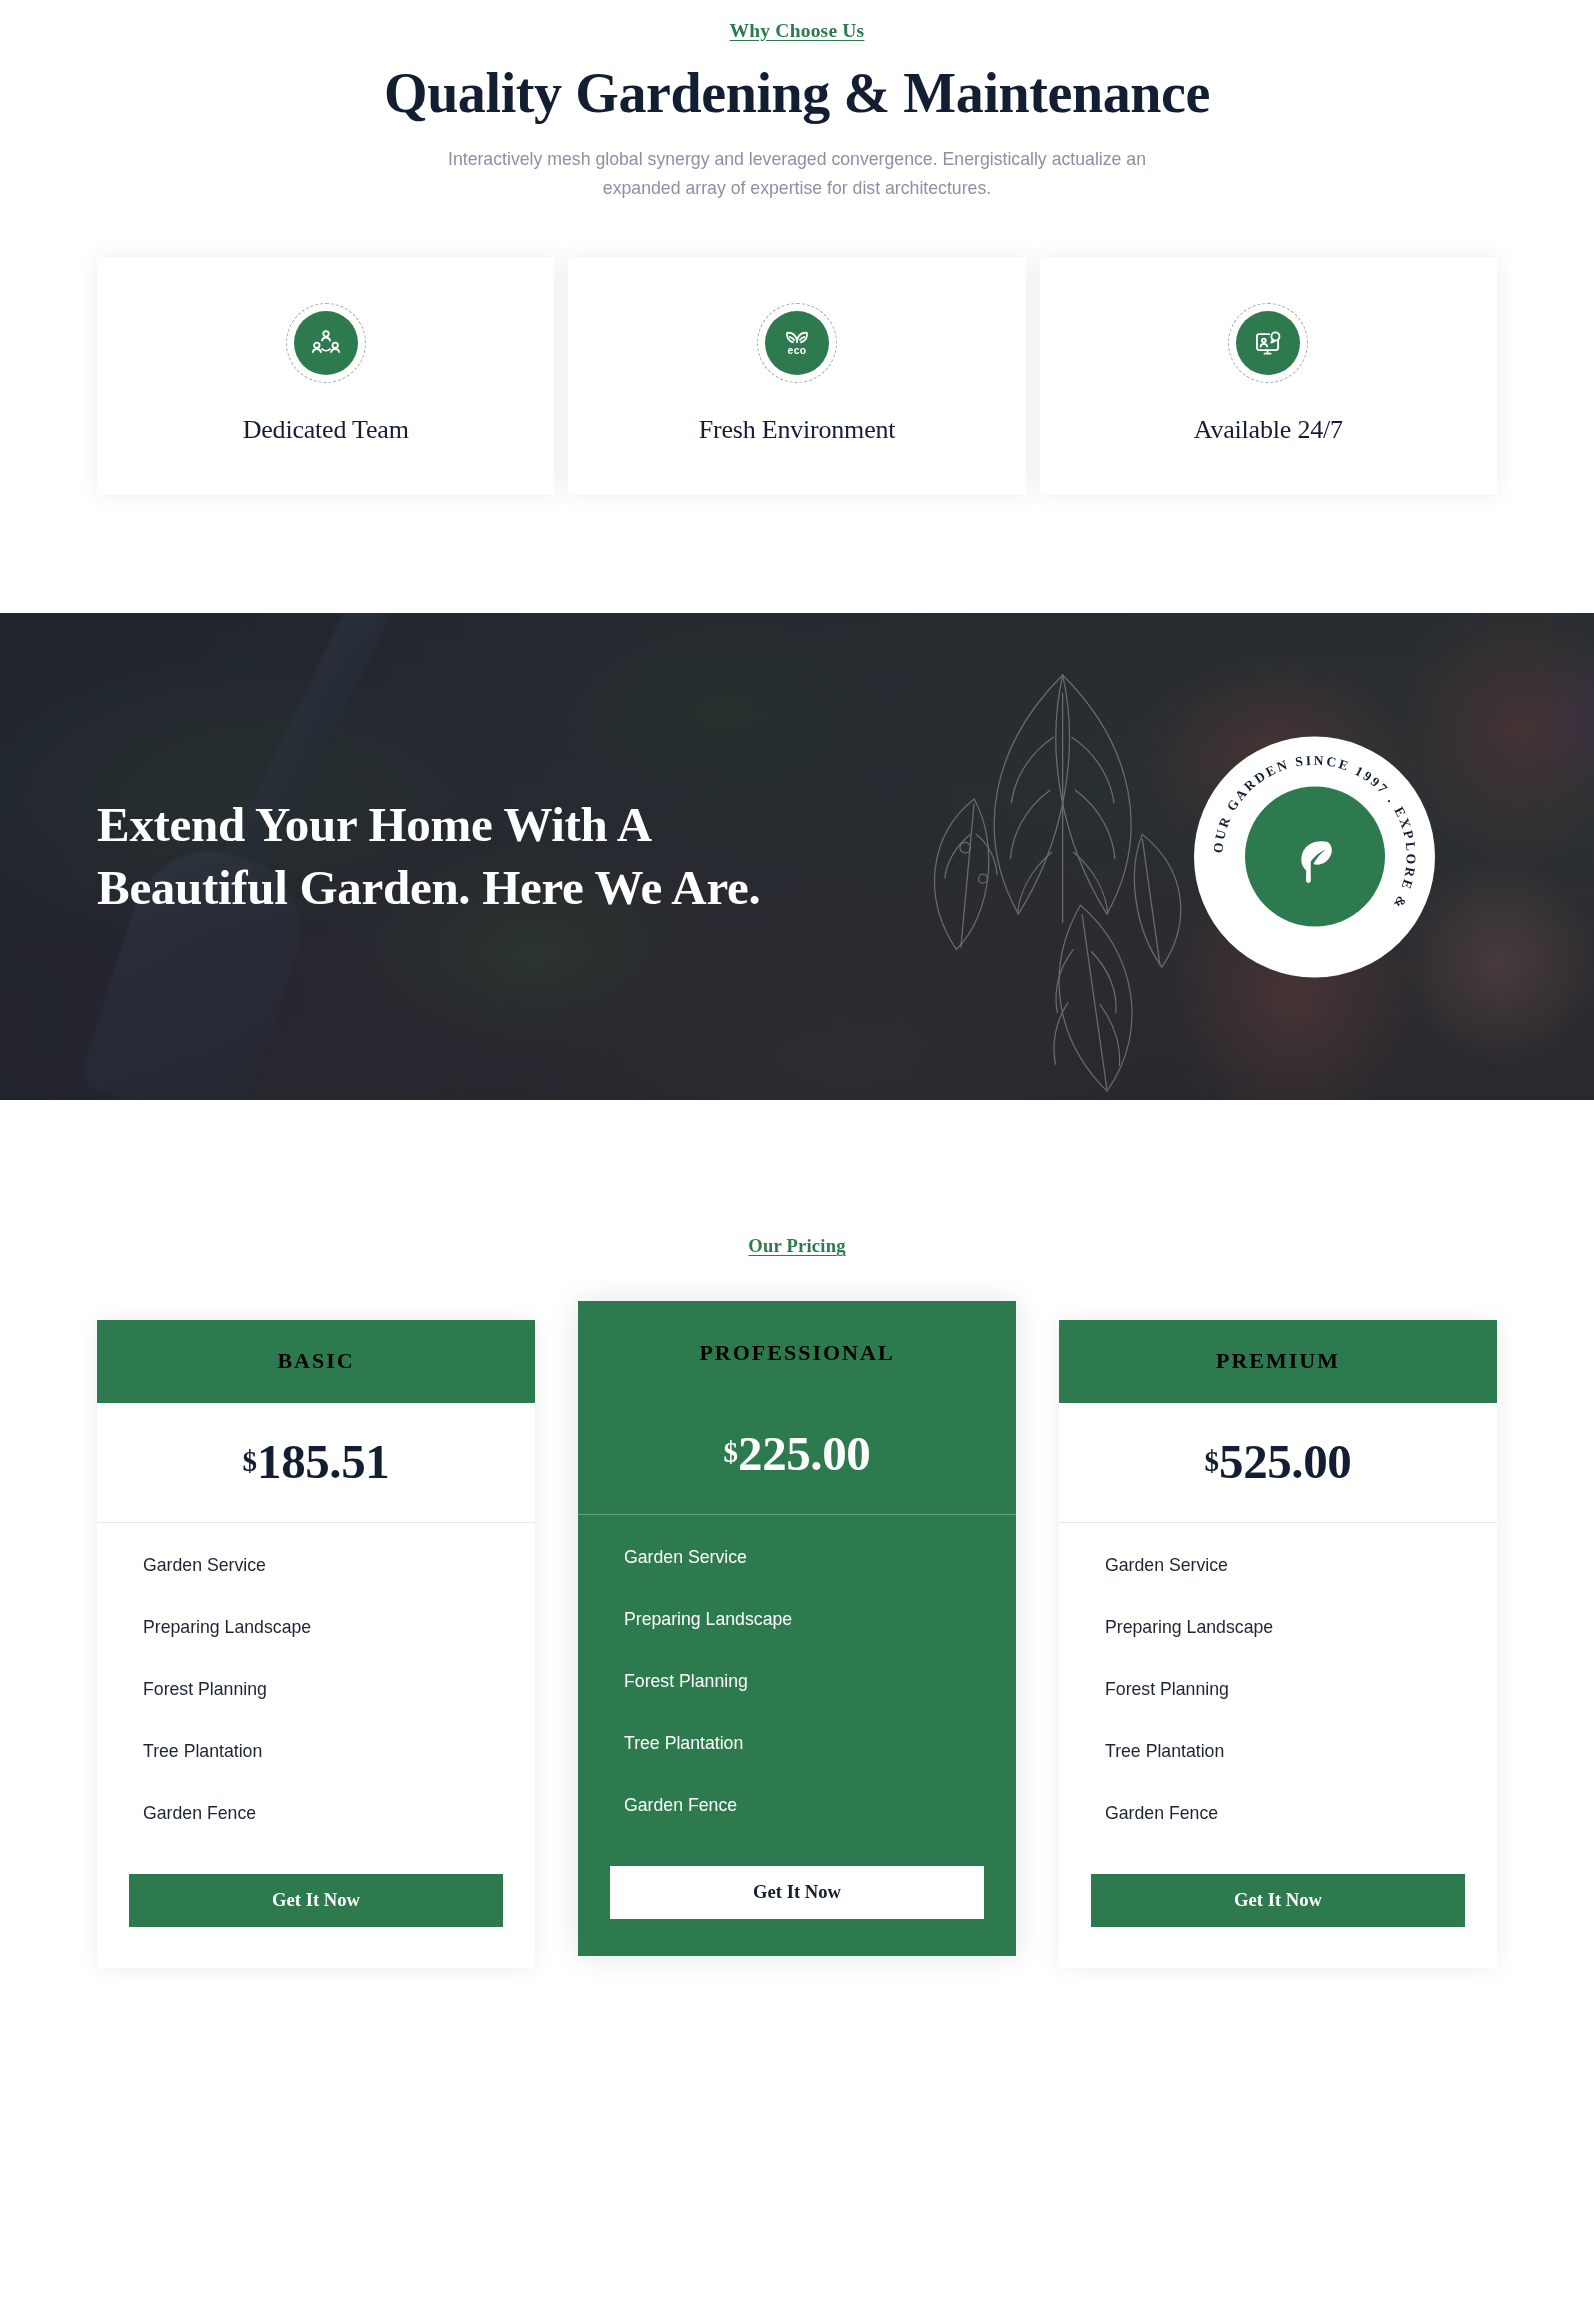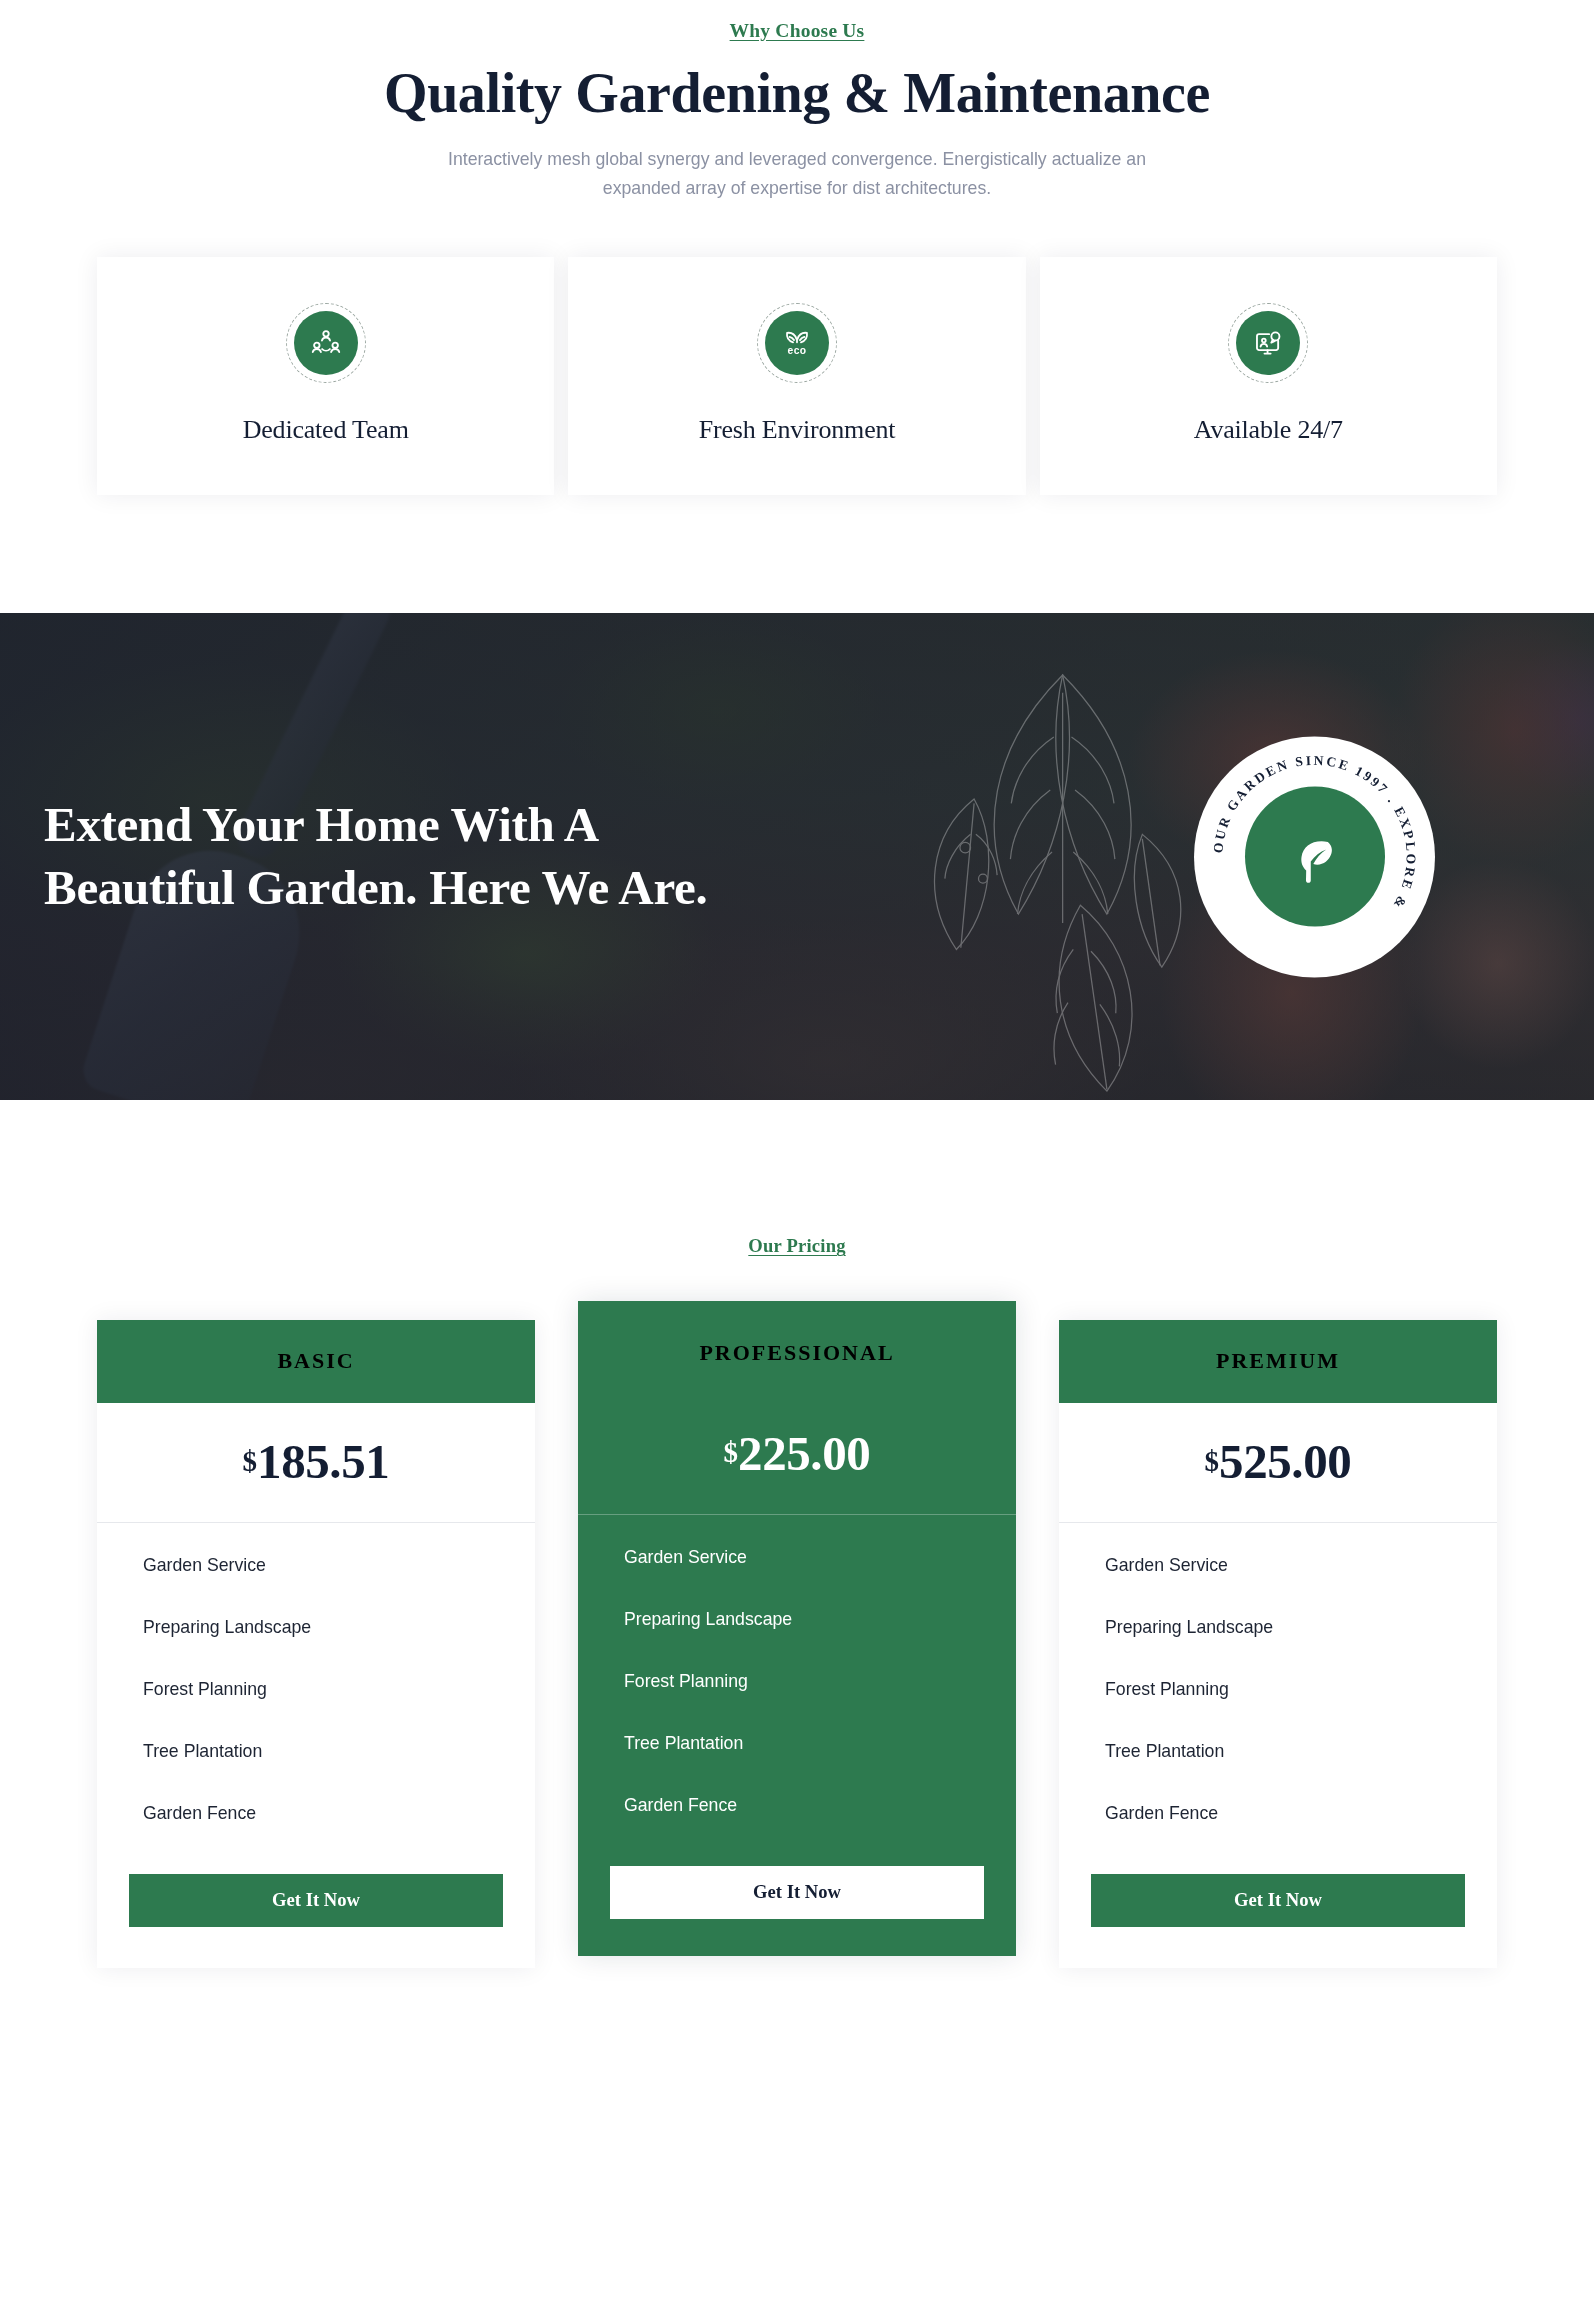--- a/index.html
+++ b/index.html
@@ -128,21 +128,21 @@
     filter:blur(1.4px);
   }
   .hero-overlay {
     position:absolute; inset:0;
     background:linear-gradient(90deg, rgba(26,30,44,.82) 0%, rgba(26,30,44,.70) 42%, rgba(26,30,44,.58) 100%);
   }
   .hero-leaves { position:absolute; right:292px; top:0; width:461px; height:487px; opacity:.30; }
   .hero-inner {
     position:relative;
     height:100%;
-    padding:0 44px;
+    padding:0 97px;
     display:flex; align-items:center;
   }
   .hero-title {
     font-family:"Liberation Serif", serif;
     font-weight:700;
     font-size:49px;
     line-height:1.28;
     color:#ffffff;
     letter-spacing:-0.3px;
     max-width:797px;

